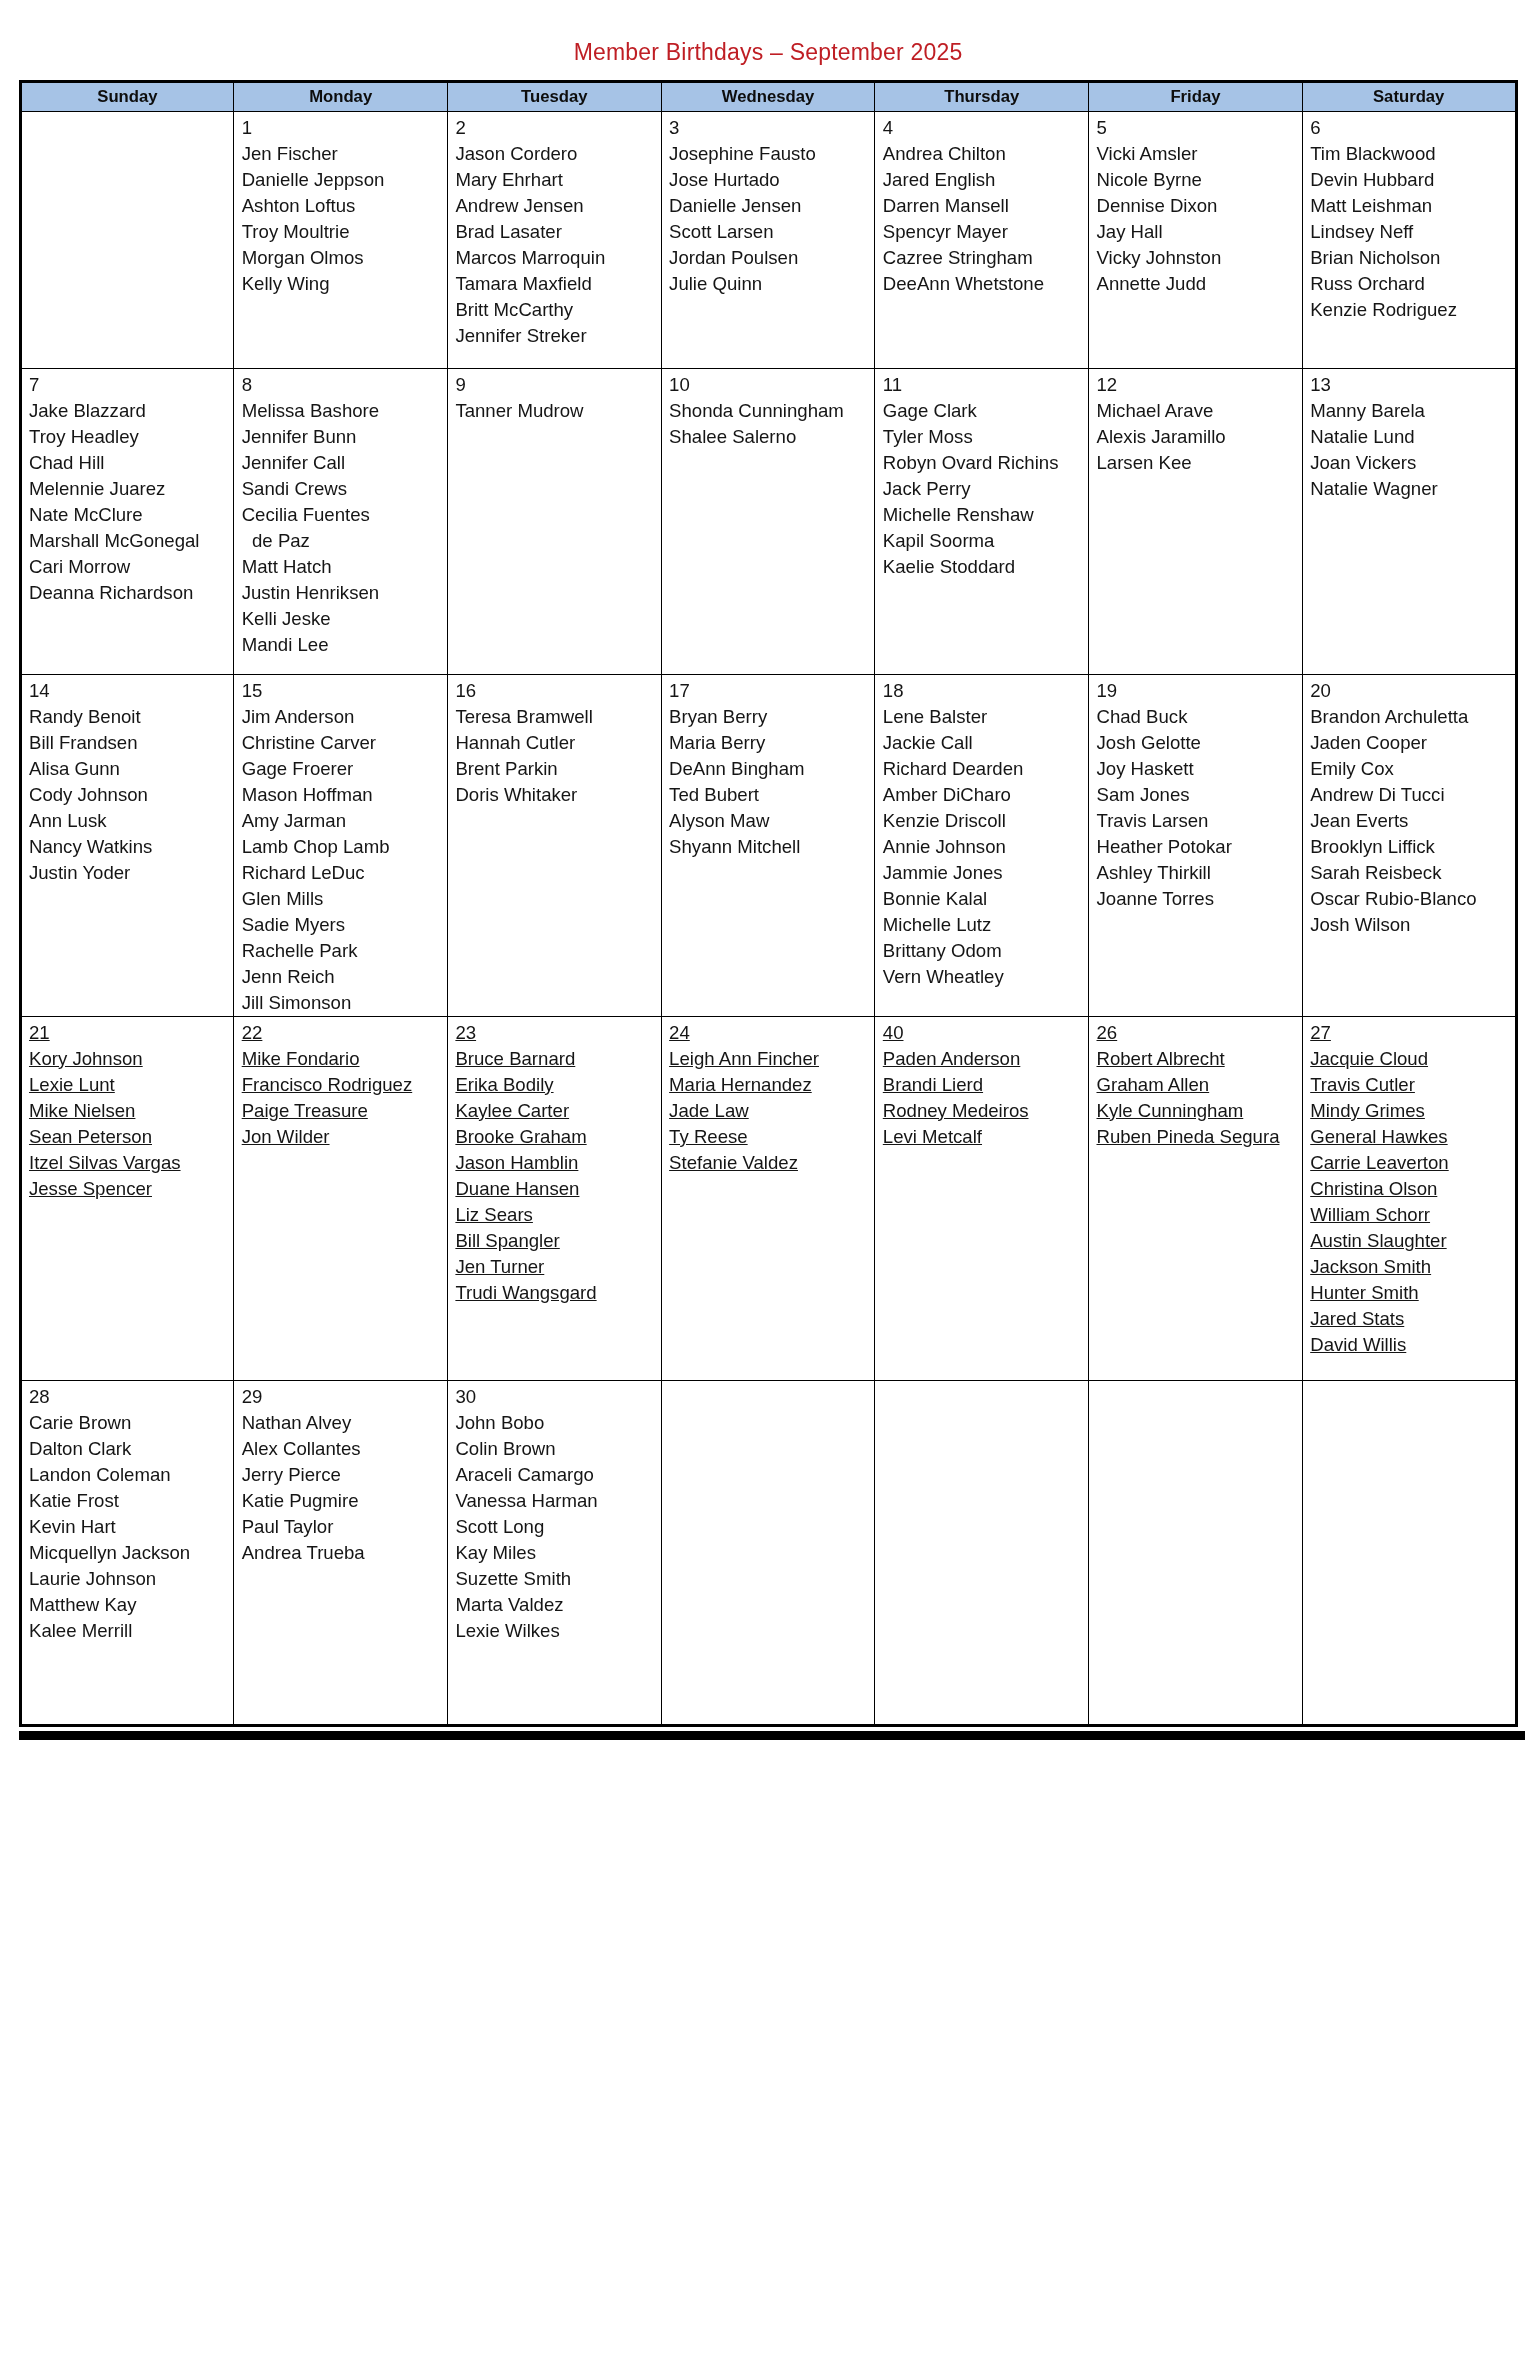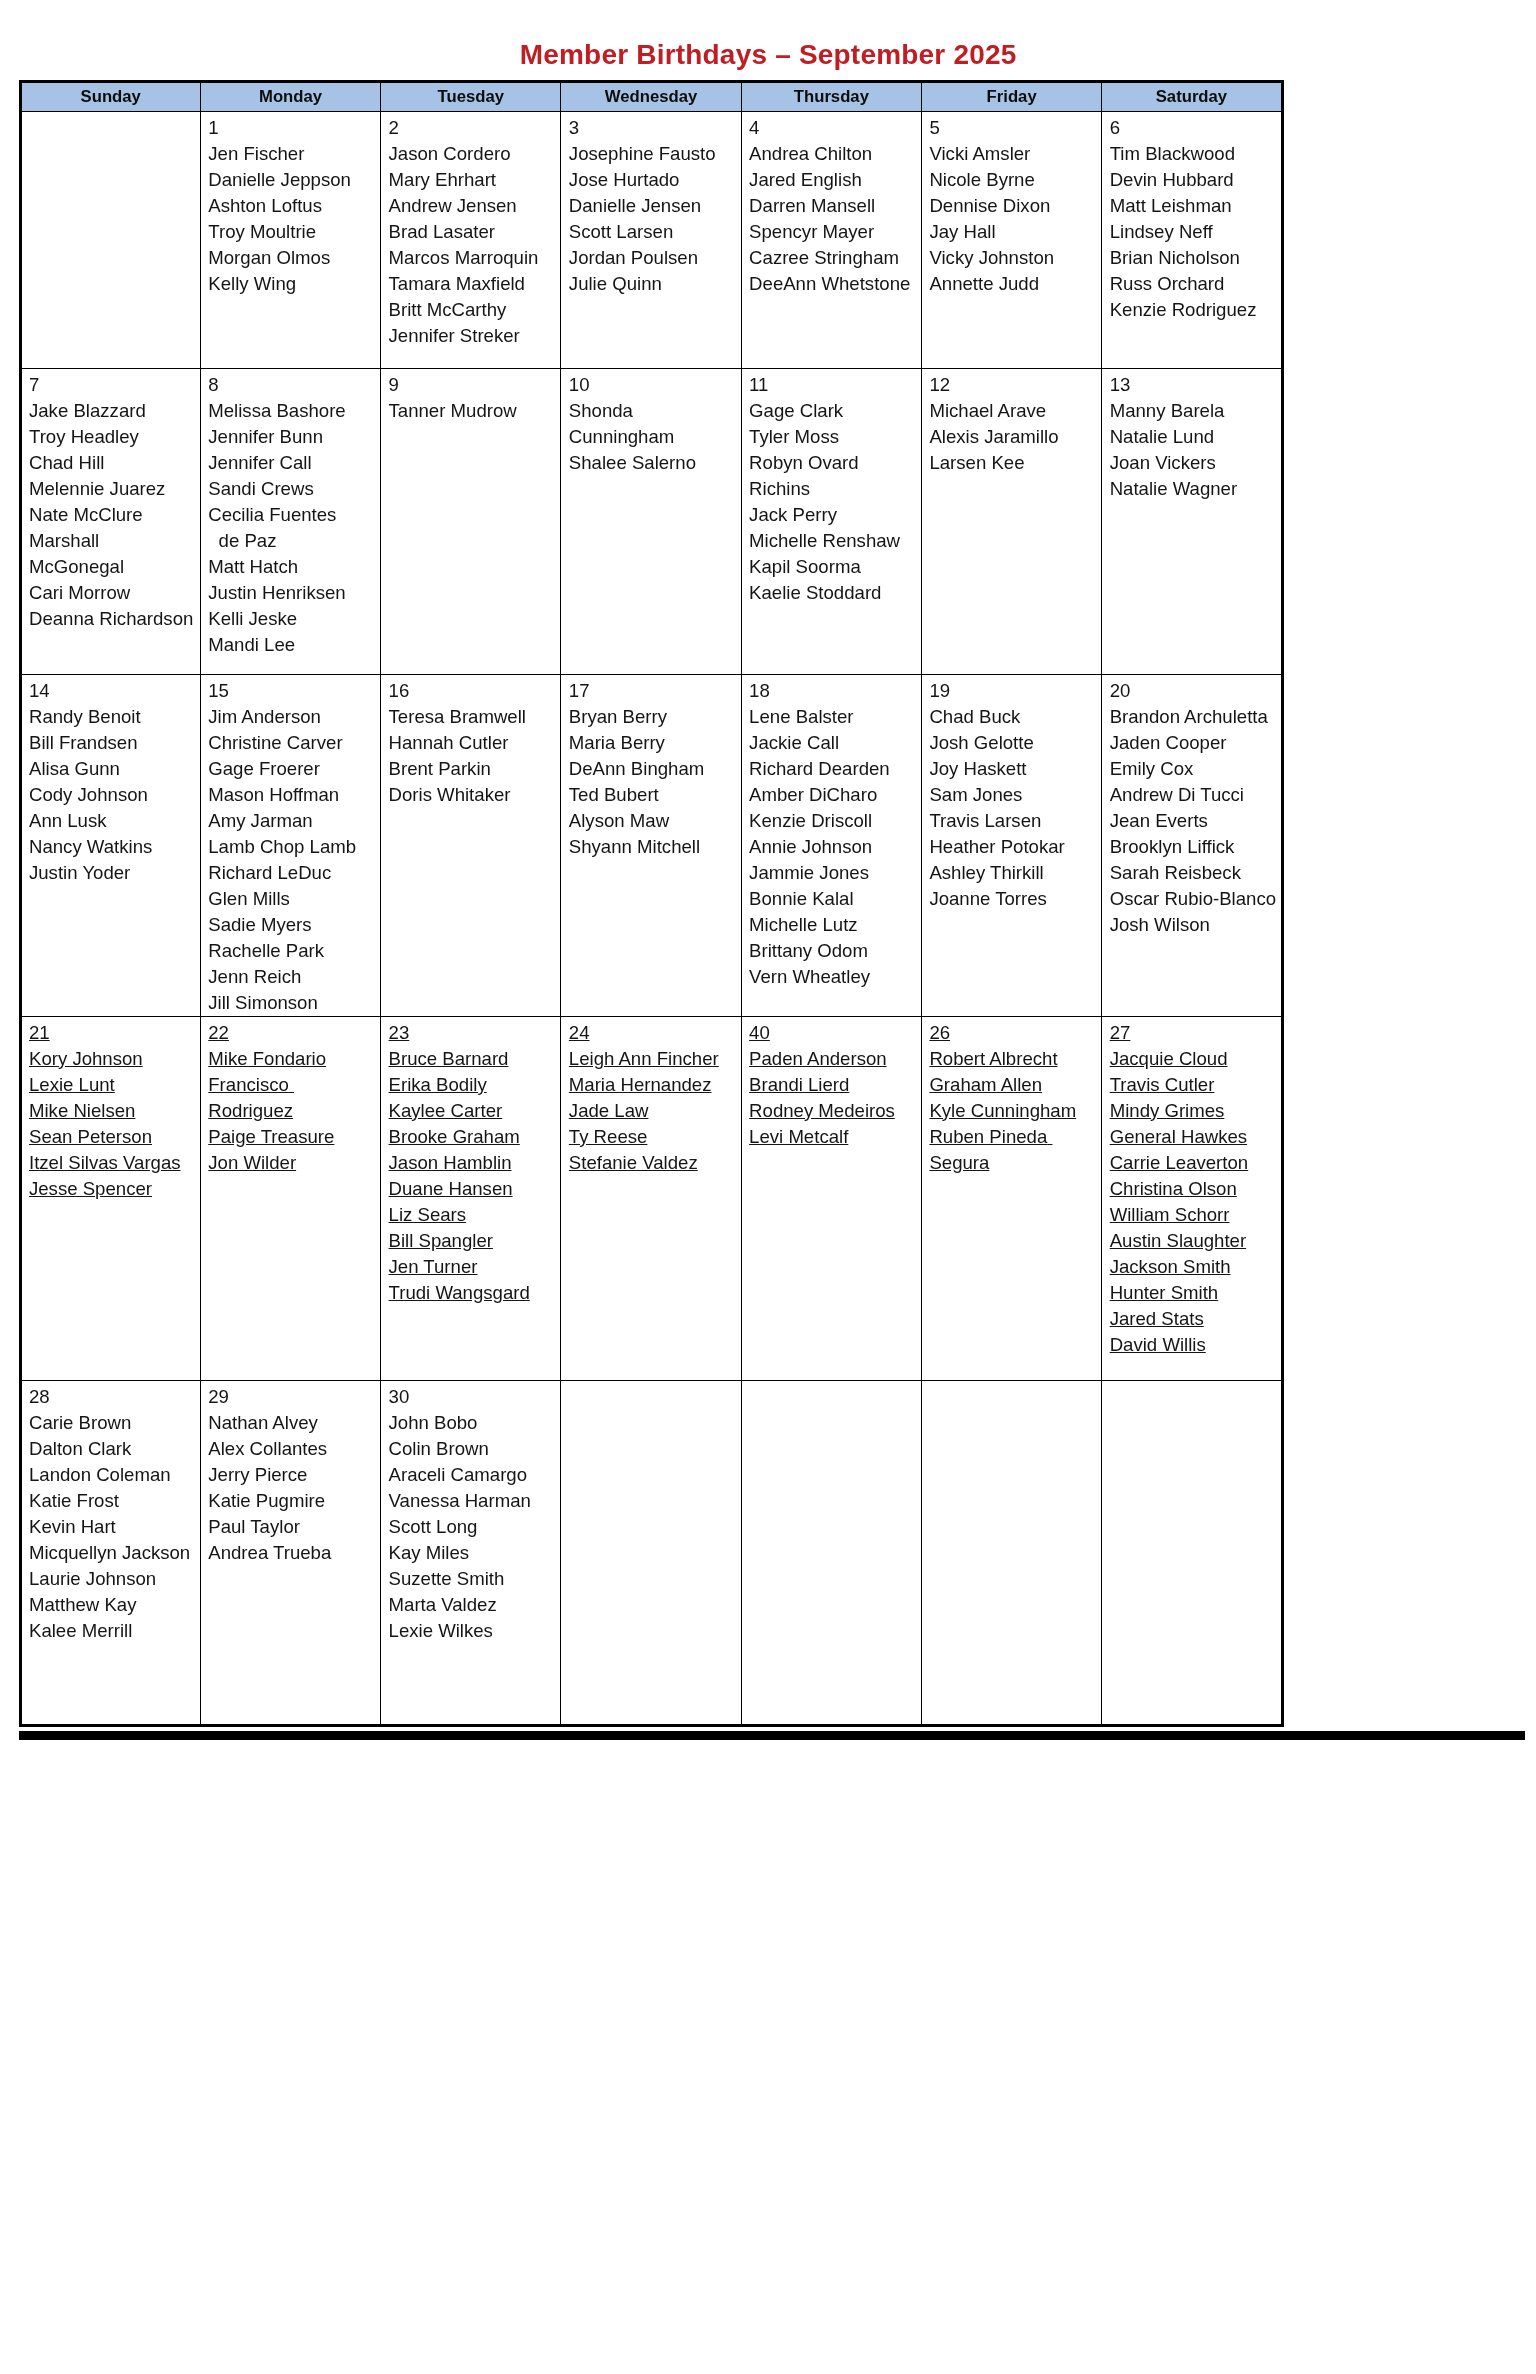--- a/index.html
+++ b/index.html
@@ -12,35 +12,35 @@
     color: #151515;
     position: relative;
     overflow: hidden;
   }
   .page-title {
     position: absolute;
     top: 39px;
     left: 18.6px;
     width: 1499px;
     text-align: center;
-    font-size: 28px;
-    font-weight: bold;
+    font-size: 23px;
+    font-weight: normal;
     color: var(--title-color, #bf1e24);
     letter-spacing: 0.2px;
   }
   .calendar {
     position: absolute;
     top: 80px;
     left: 18.6px;
     width: 1506px;
   }
   table.cal-table {
     border-collapse: collapse;
     table-layout: fixed;
-    width: 1265px;
+    width: 1499px;
     border: 3.7px solid var(--grid-color, #000);
   }
   th {
     background: var(--header-bg, #a6c3e6);
     border: 1.9px solid var(--grid-color, #000);
     height: 30px;
     font-size: 16.7px;
     font-weight: bold;
     text-align: center;
     vertical-align: middle;

